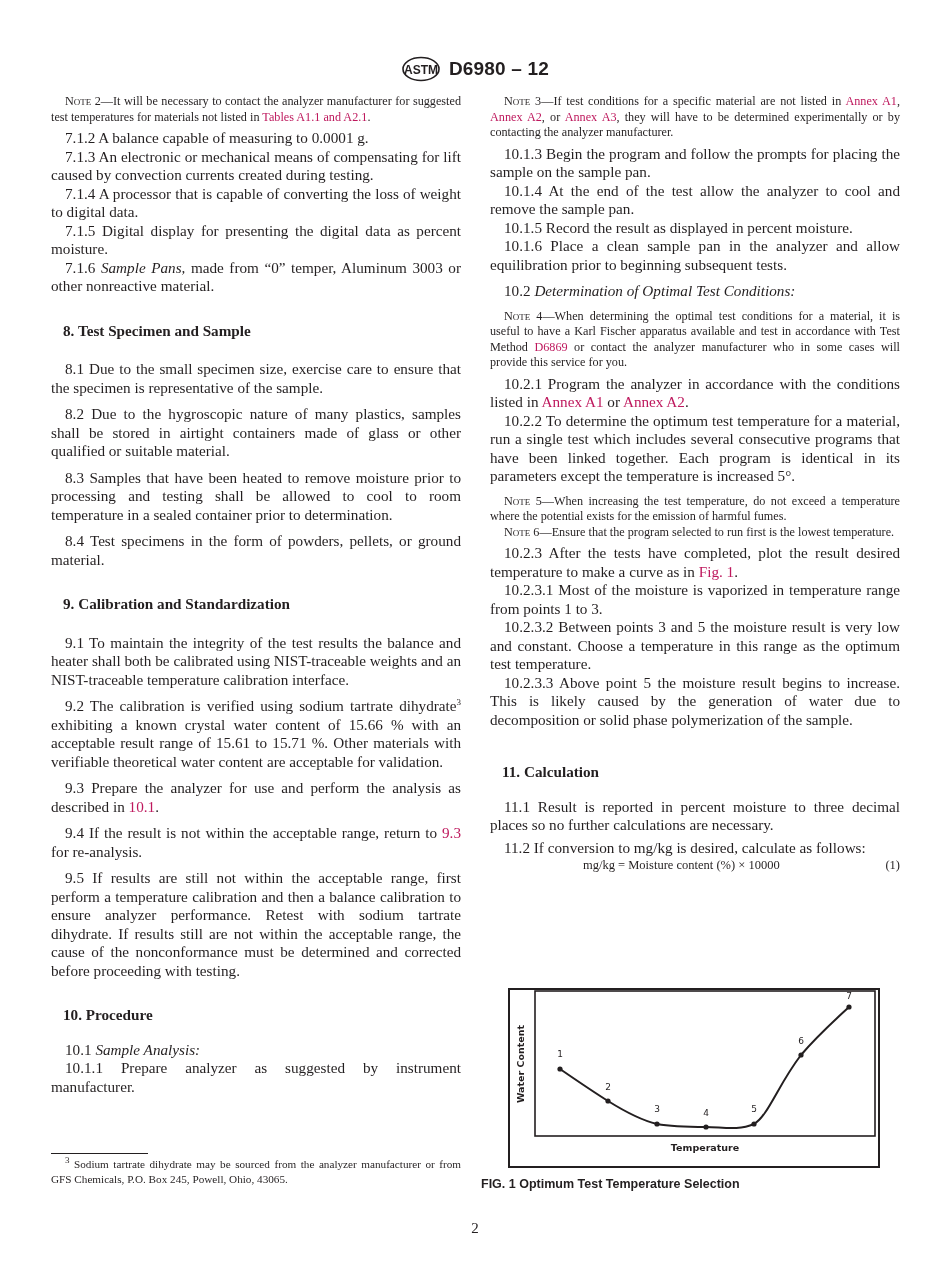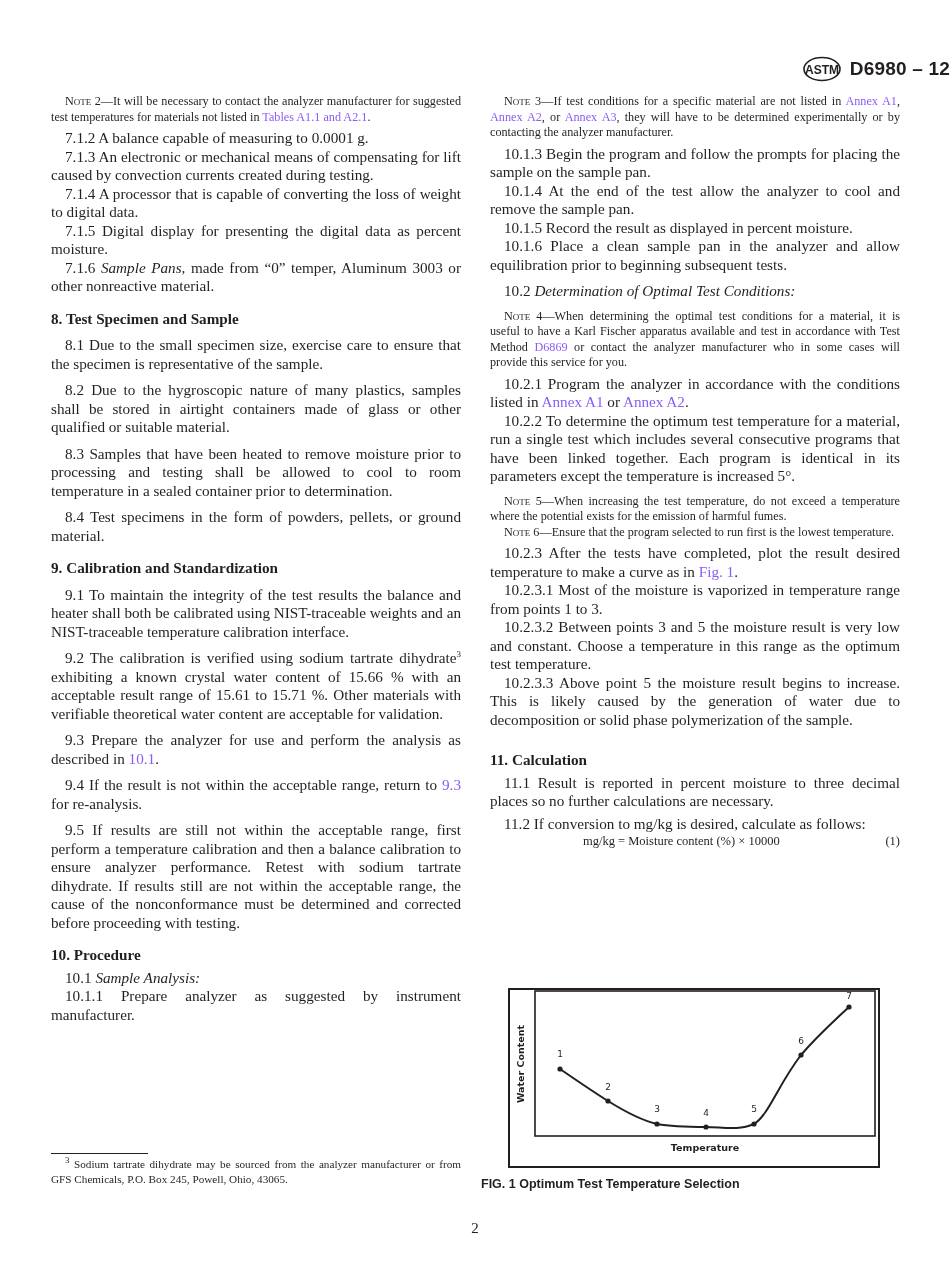--- a/index.html
+++ b/index.html
@@ -1,33 +1,33 @@
 <!DOCTYPE html>
 <html><head>
 <meta charset="utf-8">
 <style>
   html, body { margin: 0; padding: 0; background: #ffffff; }
   body { width: 950px; height: 1272px; position: relative; overflow: hidden;
          font-family: "Liberation Serif", serif; color: #231f20; }
-  .header { position: absolute; top: 56px; left: 0; width: 950px; text-align: right; }
+  .header { position: absolute; top: 56px; left: 0; width: 950px; text-align: center; }
   .header .logo { display: inline-block; vertical-align: middle; width: 40px; height: 26px; }
   .header .desig { display: inline-block; vertical-align: middle; font-family: "Liberation Sans", sans-serif;
                    font-weight: bold; font-size: 19px; margin-left: 4px; letter-spacing: 0.2px; }
   .col { position: absolute; top: 94px; width: 410px; font-size: 15.2px; line-height: 18.5px; text-align: justify; }
   .col.left { left: 51px; }
   .col.right { left: 490px; }
   p { margin: 0; }
   .para { text-indent: 14px; }
   .note { font-size: 12.2px; line-height: 15.5px; text-indent: 14px; }
   .note .lbl { font-variant: small-caps; }
   .gap { height: 8px; }
   .gap-s { height: 4px; }
   .gap-l { height: 14px; }
-  h2 { font-size: 15.2px; font-weight: bold; margin: 0; line-height: 18.5px; }
-  .link { color: #8b5cf6; }
+  h2 { font-size: 15.2px; font-weight: bold; margin: 12px; line-height: 18.5px; }
+  .link { color: #be185d; }
   .it { font-style: italic; }
   sup { font-size: 9px; line-height: 0; }
   .eq { position: relative; font-size: 12.5px; line-height: 16px; height: 18px; }
   .eq .body { position: absolute; left: 93px; }
   .eq .num { position: absolute; right: 0; }
   .fnrule { position: absolute; left: 51px; top: 1153px; width: 97px; border-top: 1px solid #231f20; }
   .footnote { position: absolute; left: 51px; top: 1157px; width: 410px; font-size: 11.2px; line-height: 15px;
               text-align: justify; text-indent: 14px; }
   .figure { position: absolute; left: 508px; top: 988px; width: 372px; height: 180px; border: 2px solid #231f20; box-sizing: border-box; }
   .figure svg { position: absolute; left: 0; top: 0; }

